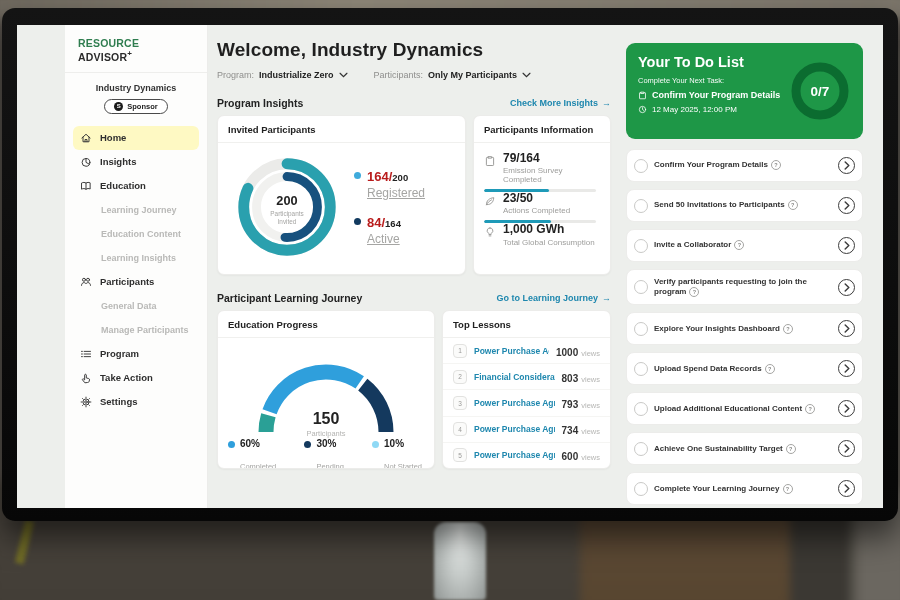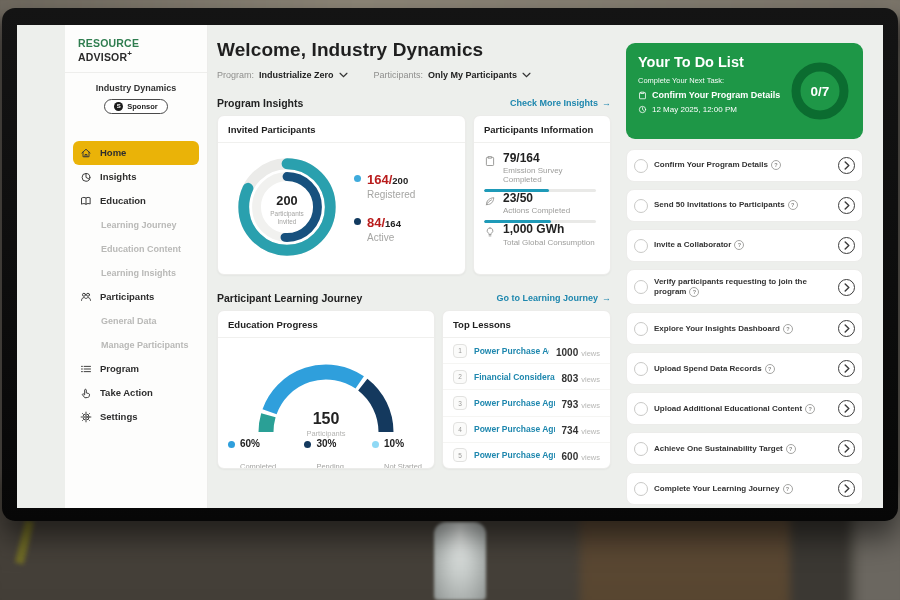--- a/index.html
+++ b/index.html
@@ -26,21 +26,21 @@
   .logo .d{color:#2b2b2b;}
   .logo .p{color:#2b2b2b;font-size:8px;vertical-align:super;}
   .org{margin-top:10px;text-align:center;font-size:9px;font-weight:bold;color:#333;}
   .badge{margin:6px auto 0;width:max-content;display:flex;align-items:center;gap:4px;border:1px solid #4a4a4a;border-radius:10px;
     padding:2px 9px;font-size:7.5px;font-weight:bold;color:#222;background:#fff;}
   .badge .s-ic{width:9px;height:9px;border-radius:50%;background:#1a1a1a;color:#fff;font-size:6px;line-height:9px;text-align:center;font-weight:bold;}
   .nav{margin-top:12px;display:flex;flex-direction:column;}
   .nav-item{display:flex;align-items:center;gap:8px;height:24px;margin:0 8px;padding-left:7px;border-radius:6px;
     font-size:9.5px;font-weight:bold;color:#2e2e2e;cursor:pointer;}
   .nav-item .nicon{display:flex;color:#3a3a3a;}
-  .nav-item.active{background:#eab308;margin-top:15px;}
+  .nav-item.active{background:#fef9c3;}
   .nav-item.sub{padding-left:28px;font-size:9px;font-weight:600;color:#b9b9b7;height:24px;}
   
   .main{flex:1;padding:14px 10px 0 9px;min-width:0;}
   .h1{font-size:19px;font-weight:bold;color:#1f1f1f;letter-spacing:.1px;}
   .filters{display:flex;gap:26px;margin-top:9px;align-items:center;}
   .filter{display:flex;align-items:center;gap:5px;cursor:pointer;}
   .filter .lab{font-size:9px;color:#8f8f8d;}
   .filter .val{font-size:9px;font-weight:bold;color:#222;}
   .sec-row{display:flex;align-items:center;justify-content:space-between;margin-top:17px;}
   .sec-title{font-size:10.5px;font-weight:bold;color:#222;}
@@ -53,21 +53,21 @@
   .card-ed{flex:0 0 216px;height:157px;display:flex;flex-direction:column;}
   .card-tl{flex:1;height:157px;display:flex;flex-direction:column;}
   
   .inv-body{flex:1;display:flex;align-items:center;padding:2px 8px 6px 10px;gap:8px;}
   .donut-wrap{position:relative;width:118px;height:118px;flex:0 0 118px;}
   .inv-legend{display:flex;flex-direction:column;gap:13px;}
   .leg-item{display:flex;align-items:flex-start;gap:6px;}
   .leg-dot{width:7px;height:7px;border-radius:50%;margin-top:5px;}
   .leg-big{font-size:13px;font-weight:bold;color:#b91c1c;line-height:1.05;}
   .leg-small{font-size:9.5px;font-weight:bold;color:#222;}
-  .leg-lab{font-size:10px;color:#a5a5a3;margin-top:1px;}
+  .leg-lab{font-size:12px;color:#a5a5a3;margin-top:1px;text-decoration:underline;}
   
   .pi-body{flex:1;padding:9px 14px 6px 10px;display:flex;flex-direction:column;}
   .stat{display:flex;gap:7px;}
   .stat-icon{color:#9a9a98;display:flex;padding-top:3px;}
   .stat-val{font-size:12px;font-weight:bold;color:#222;line-height:1.1;}
   .stat-lab{font-size:8px;color:#9d9d9b;margin-top:1px;}
   .bar{height:3px;background:#e9e9e7;border-radius:2px;margin-top:5px;overflow:hidden;}
   .bar-fill{height:100%;border-radius:2px;}
   
   .ed-body{flex:1;position:relative;display:flex;flex-direction:column;}

